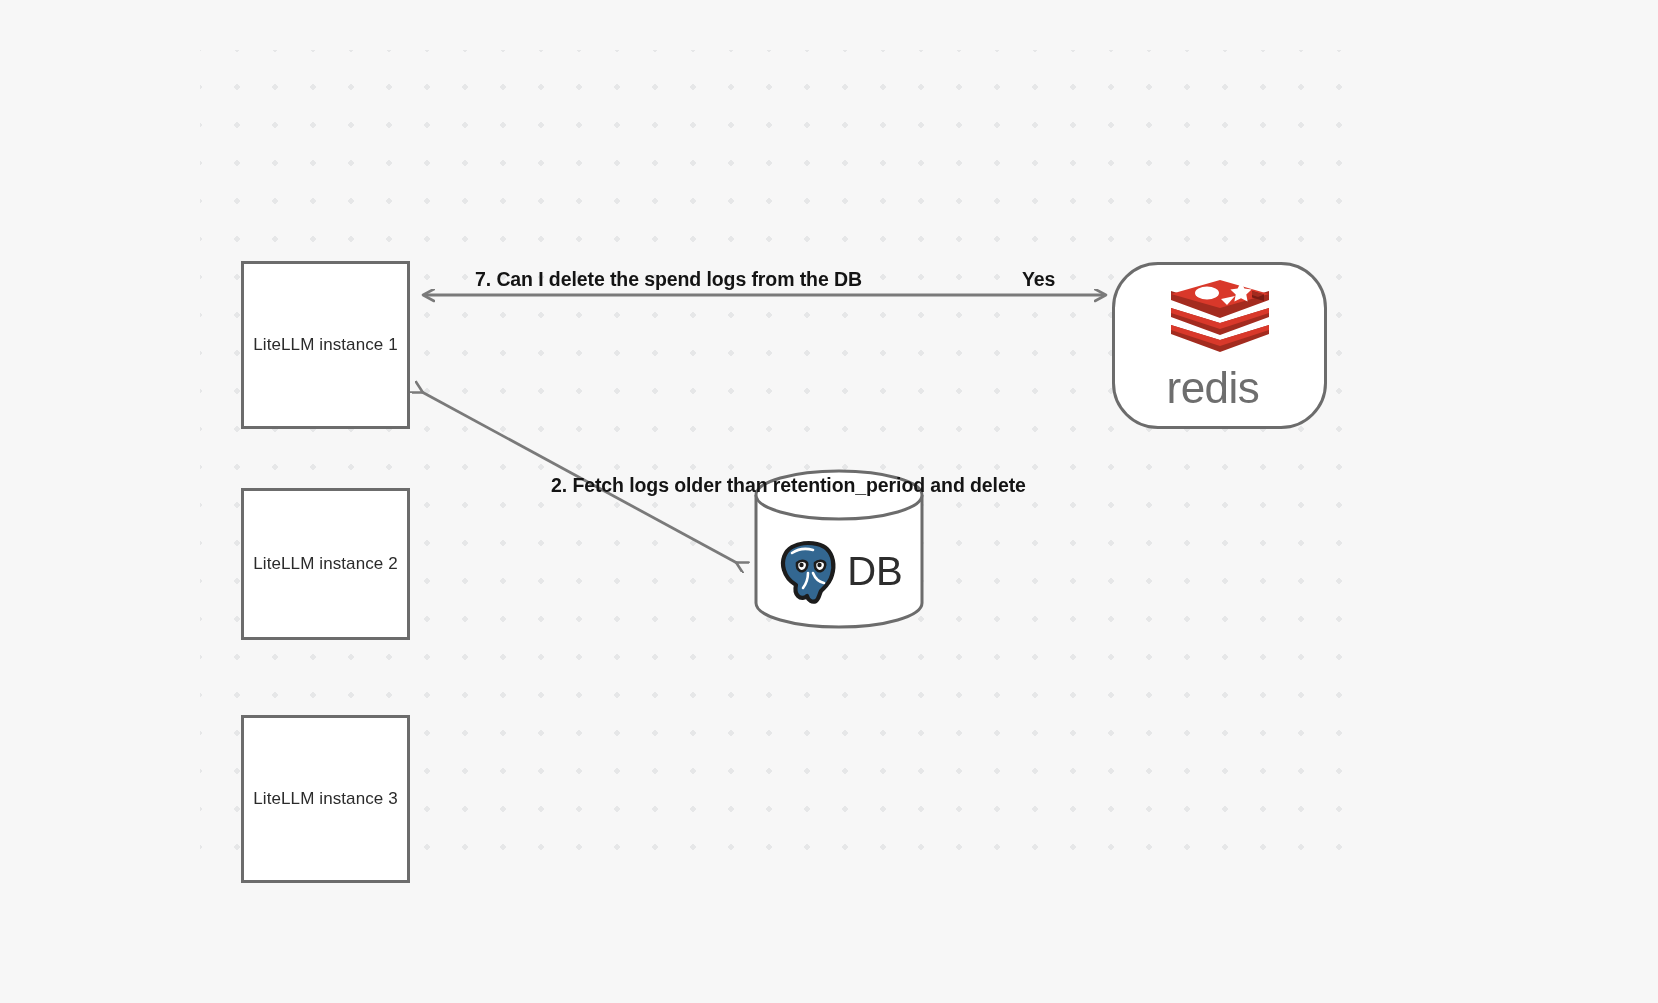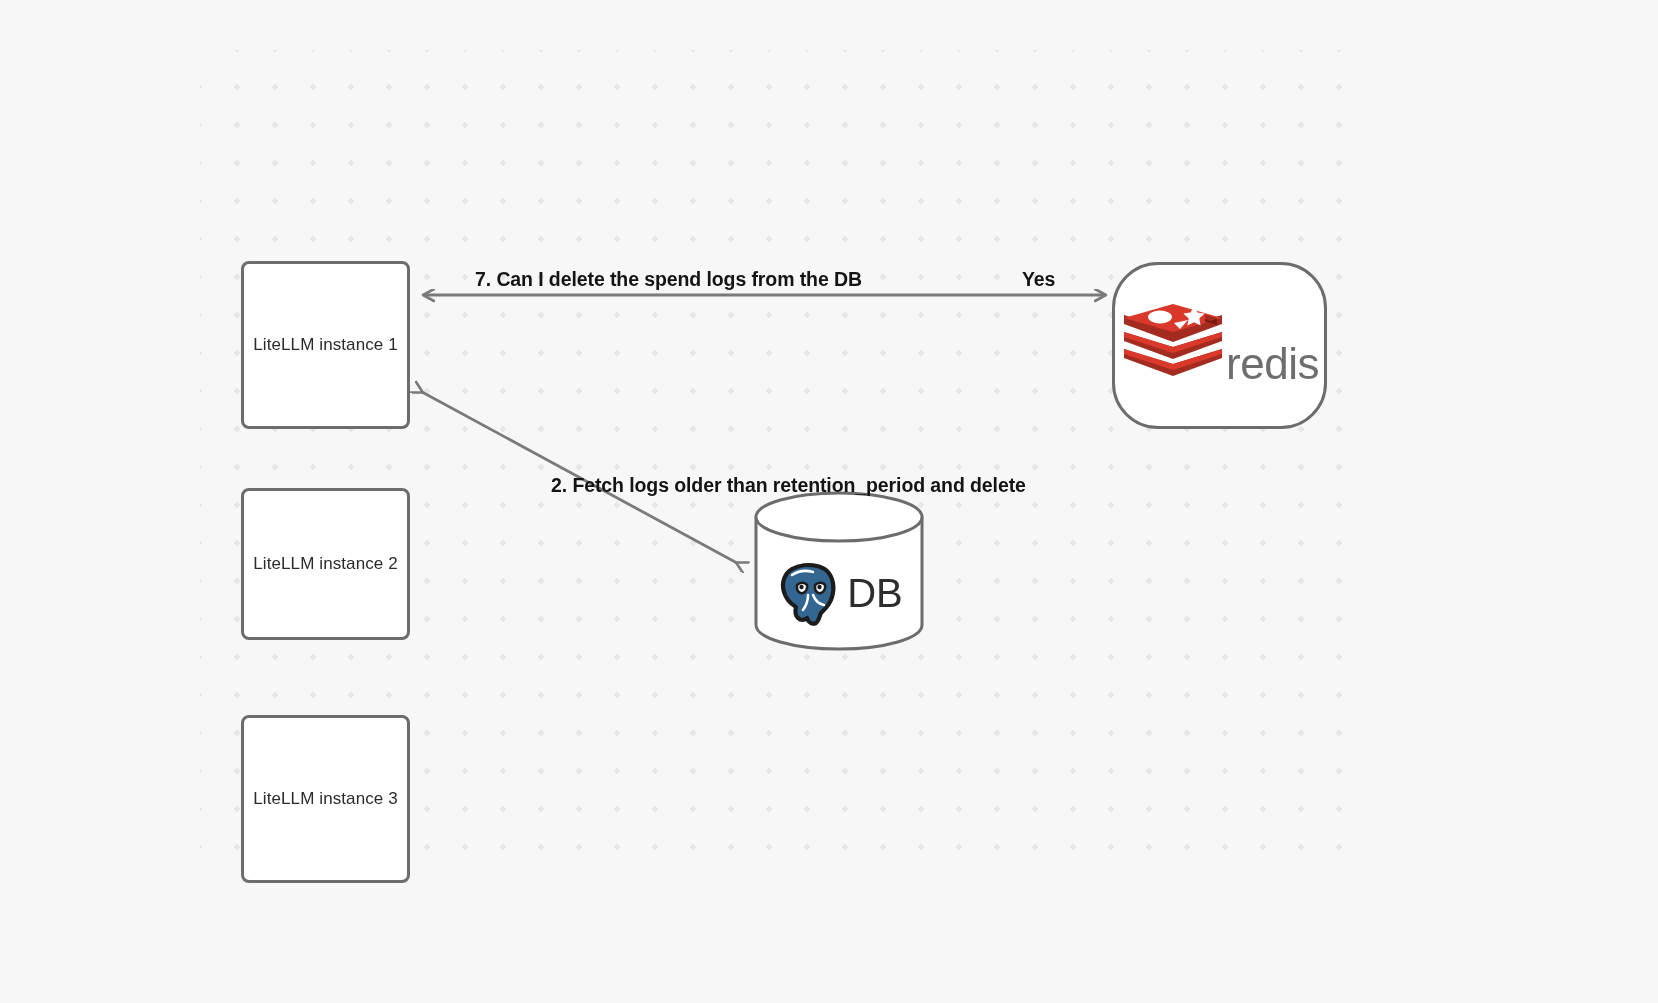--- a/index.html
+++ b/index.html
@@ -23,21 +23,21 @@
     height: 830px;
     background-image: radial-gradient(circle, #e6e7e8 2.6px, rgba(0,0,0,0) 2.8px);
     background-size: 38px 38px;
     background-position: 18px 18px;
     pointer-events: none;
   }
   .node-box {
     position: absolute;
     background: #ffffff;
     border: 3px solid #6c6c6c;
-    border-radius: 8px;
+    border-radius: 0;
     box-sizing: border-box;
     display: flex;
     align-items: center;
     justify-content: center;
   }
   .node-label {
     font-size: 17px;
     color: #2b2b2b;
     font-family: "Liberation Sans", sans-serif;
     letter-spacing: 0.1px;
@@ -56,38 +56,38 @@
     border: 3px solid #6c6c6c;
     border-radius: 46px;
     box-sizing: border-box;
     display: flex;
     flex-direction: column;
     align-items: center;
     justify-content: center;
   }
   #redis-logo-wrap {
     display: flex;
-    flex-direction: row;
-    align-items: flex-end;
+    flex-direction: column;
+    align-items: flex-start;
     transform: translateY(-2px);
   }
   .redis-word {
     font-family: "Liberation Sans", sans-serif;
     font-size: 44px;
     font-weight: 400;
     color: #6e6e6e;
     letter-spacing: -0.5px;
     line-height: 1;
     margin-top: 4px;
   }
 
   #db-node {
     position: absolute;
     left: 753px;
-    top: 491px;
+    top: 469px;
     width: 172px;
     height: 160px;
     text-align: right;
   }
   #db-inner-label {
     position: absolute;
     left: 0;
     top: 66px;
     width: 172px;
     display: flex;

